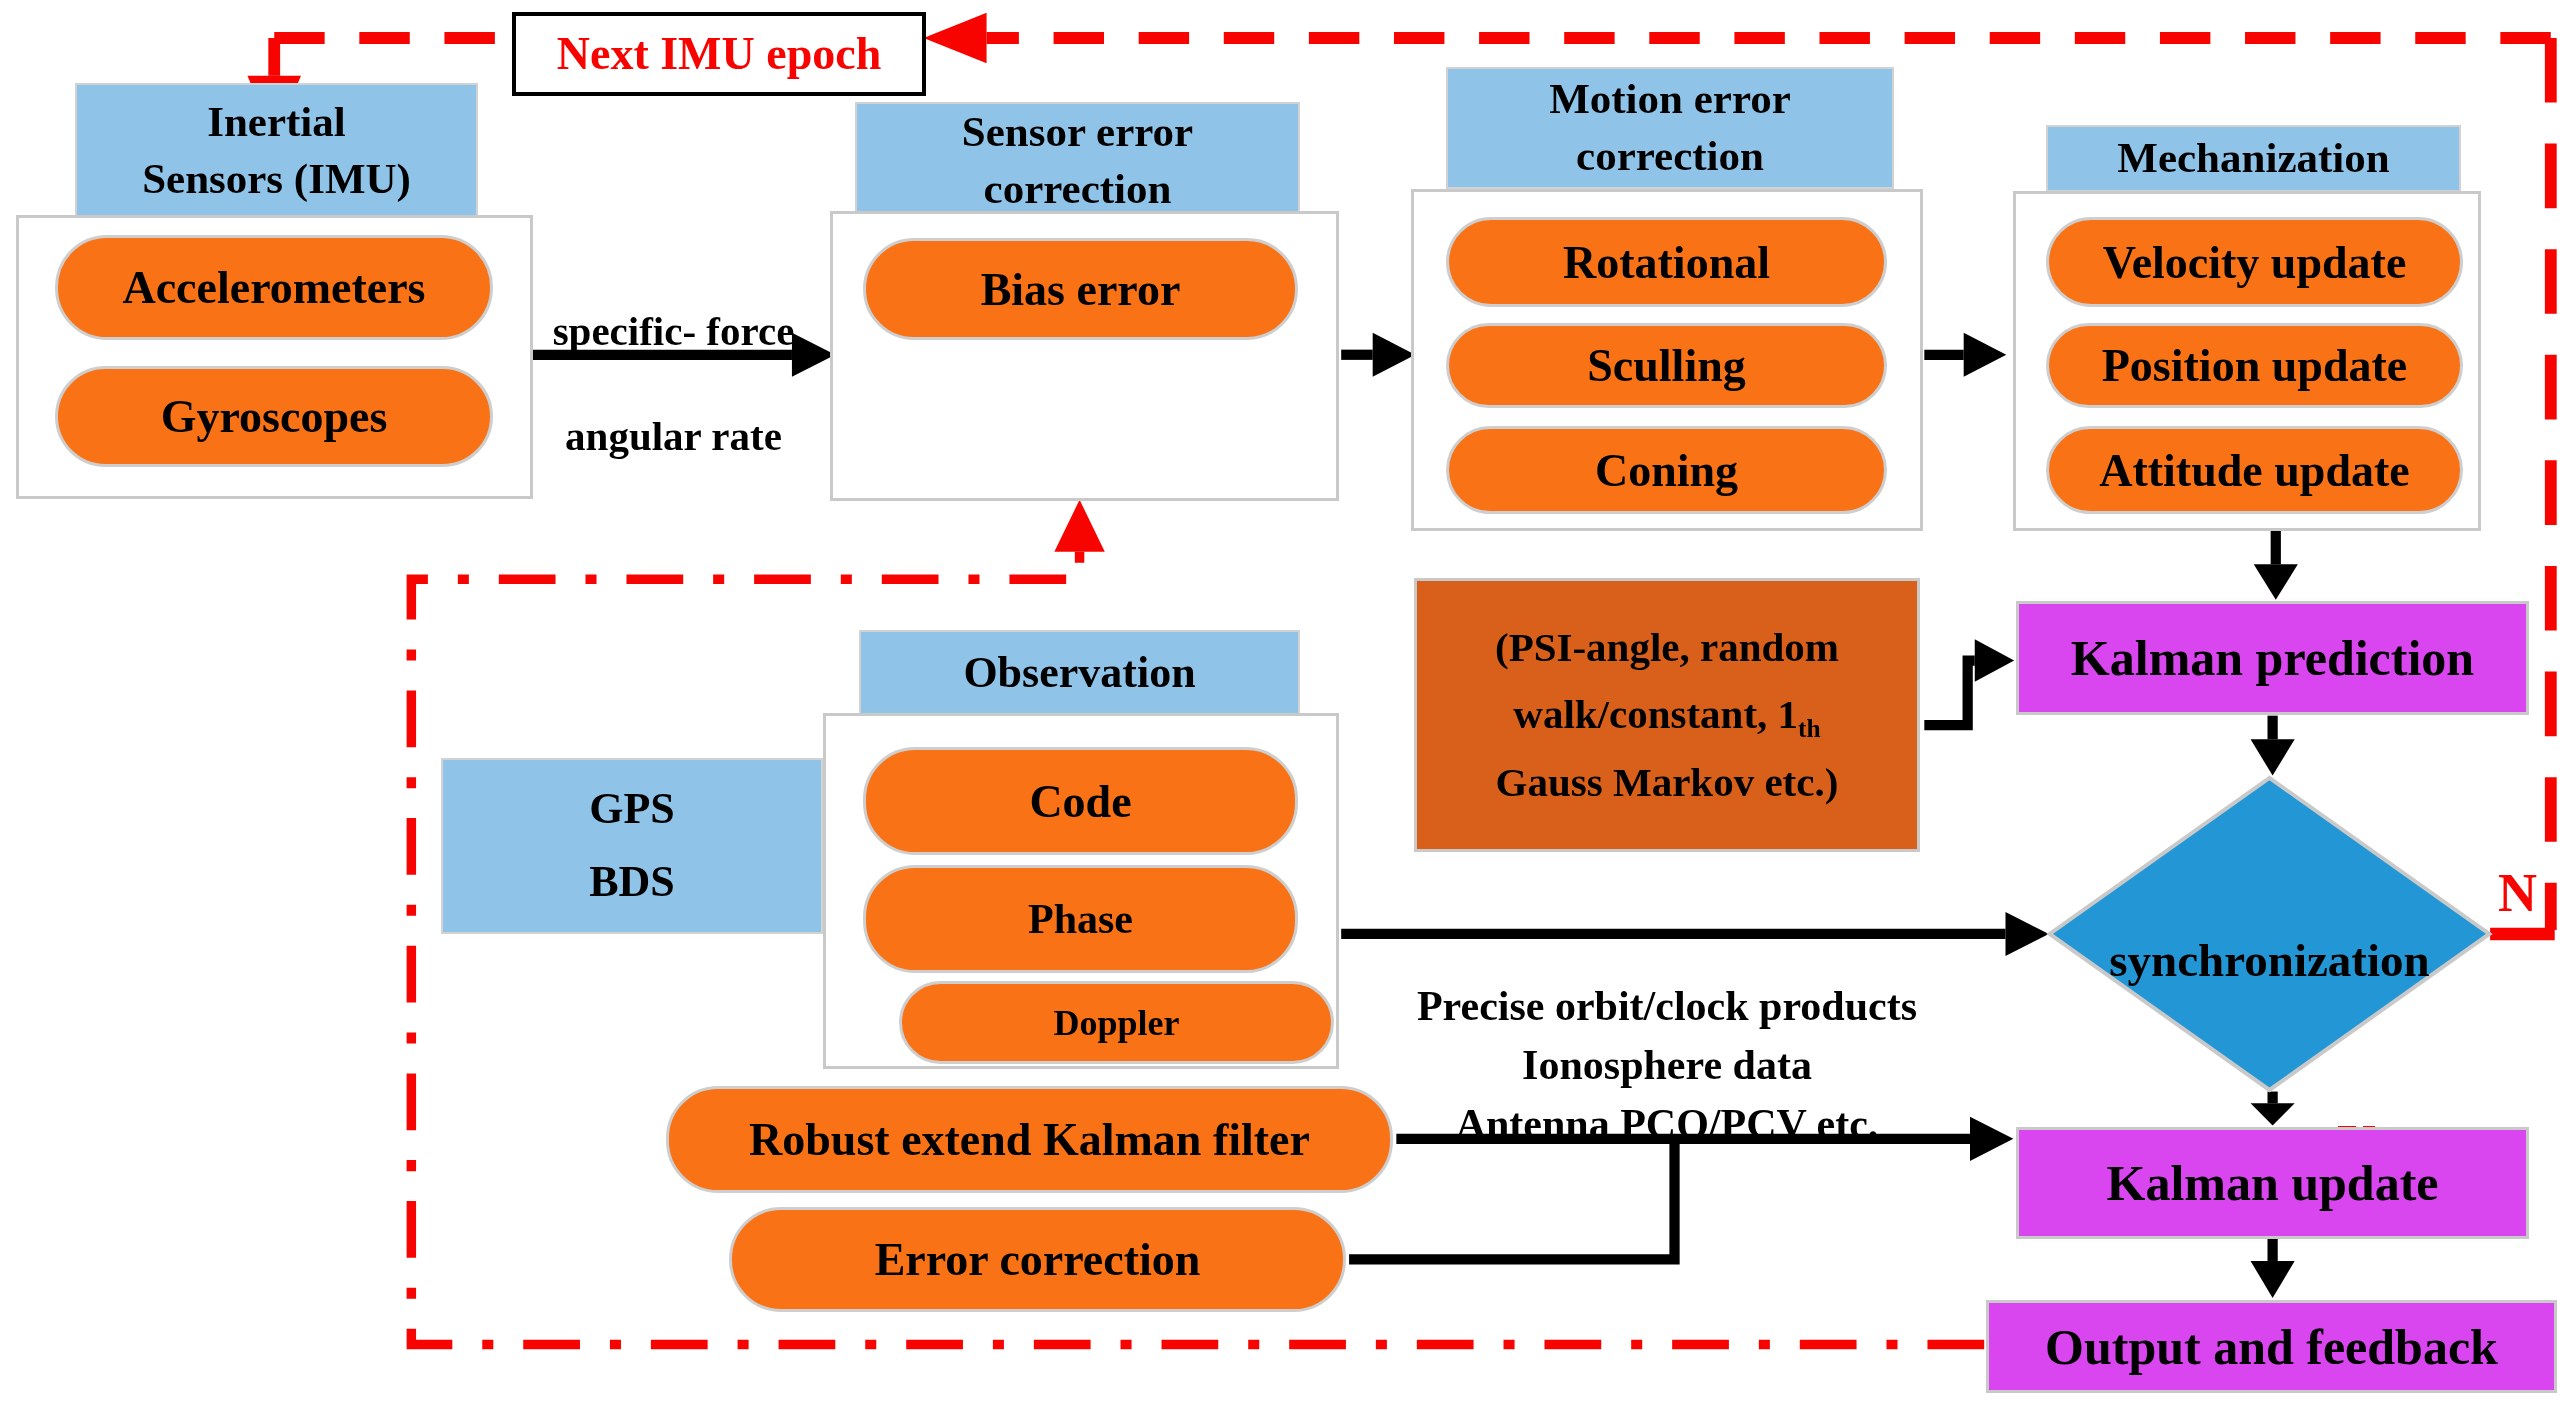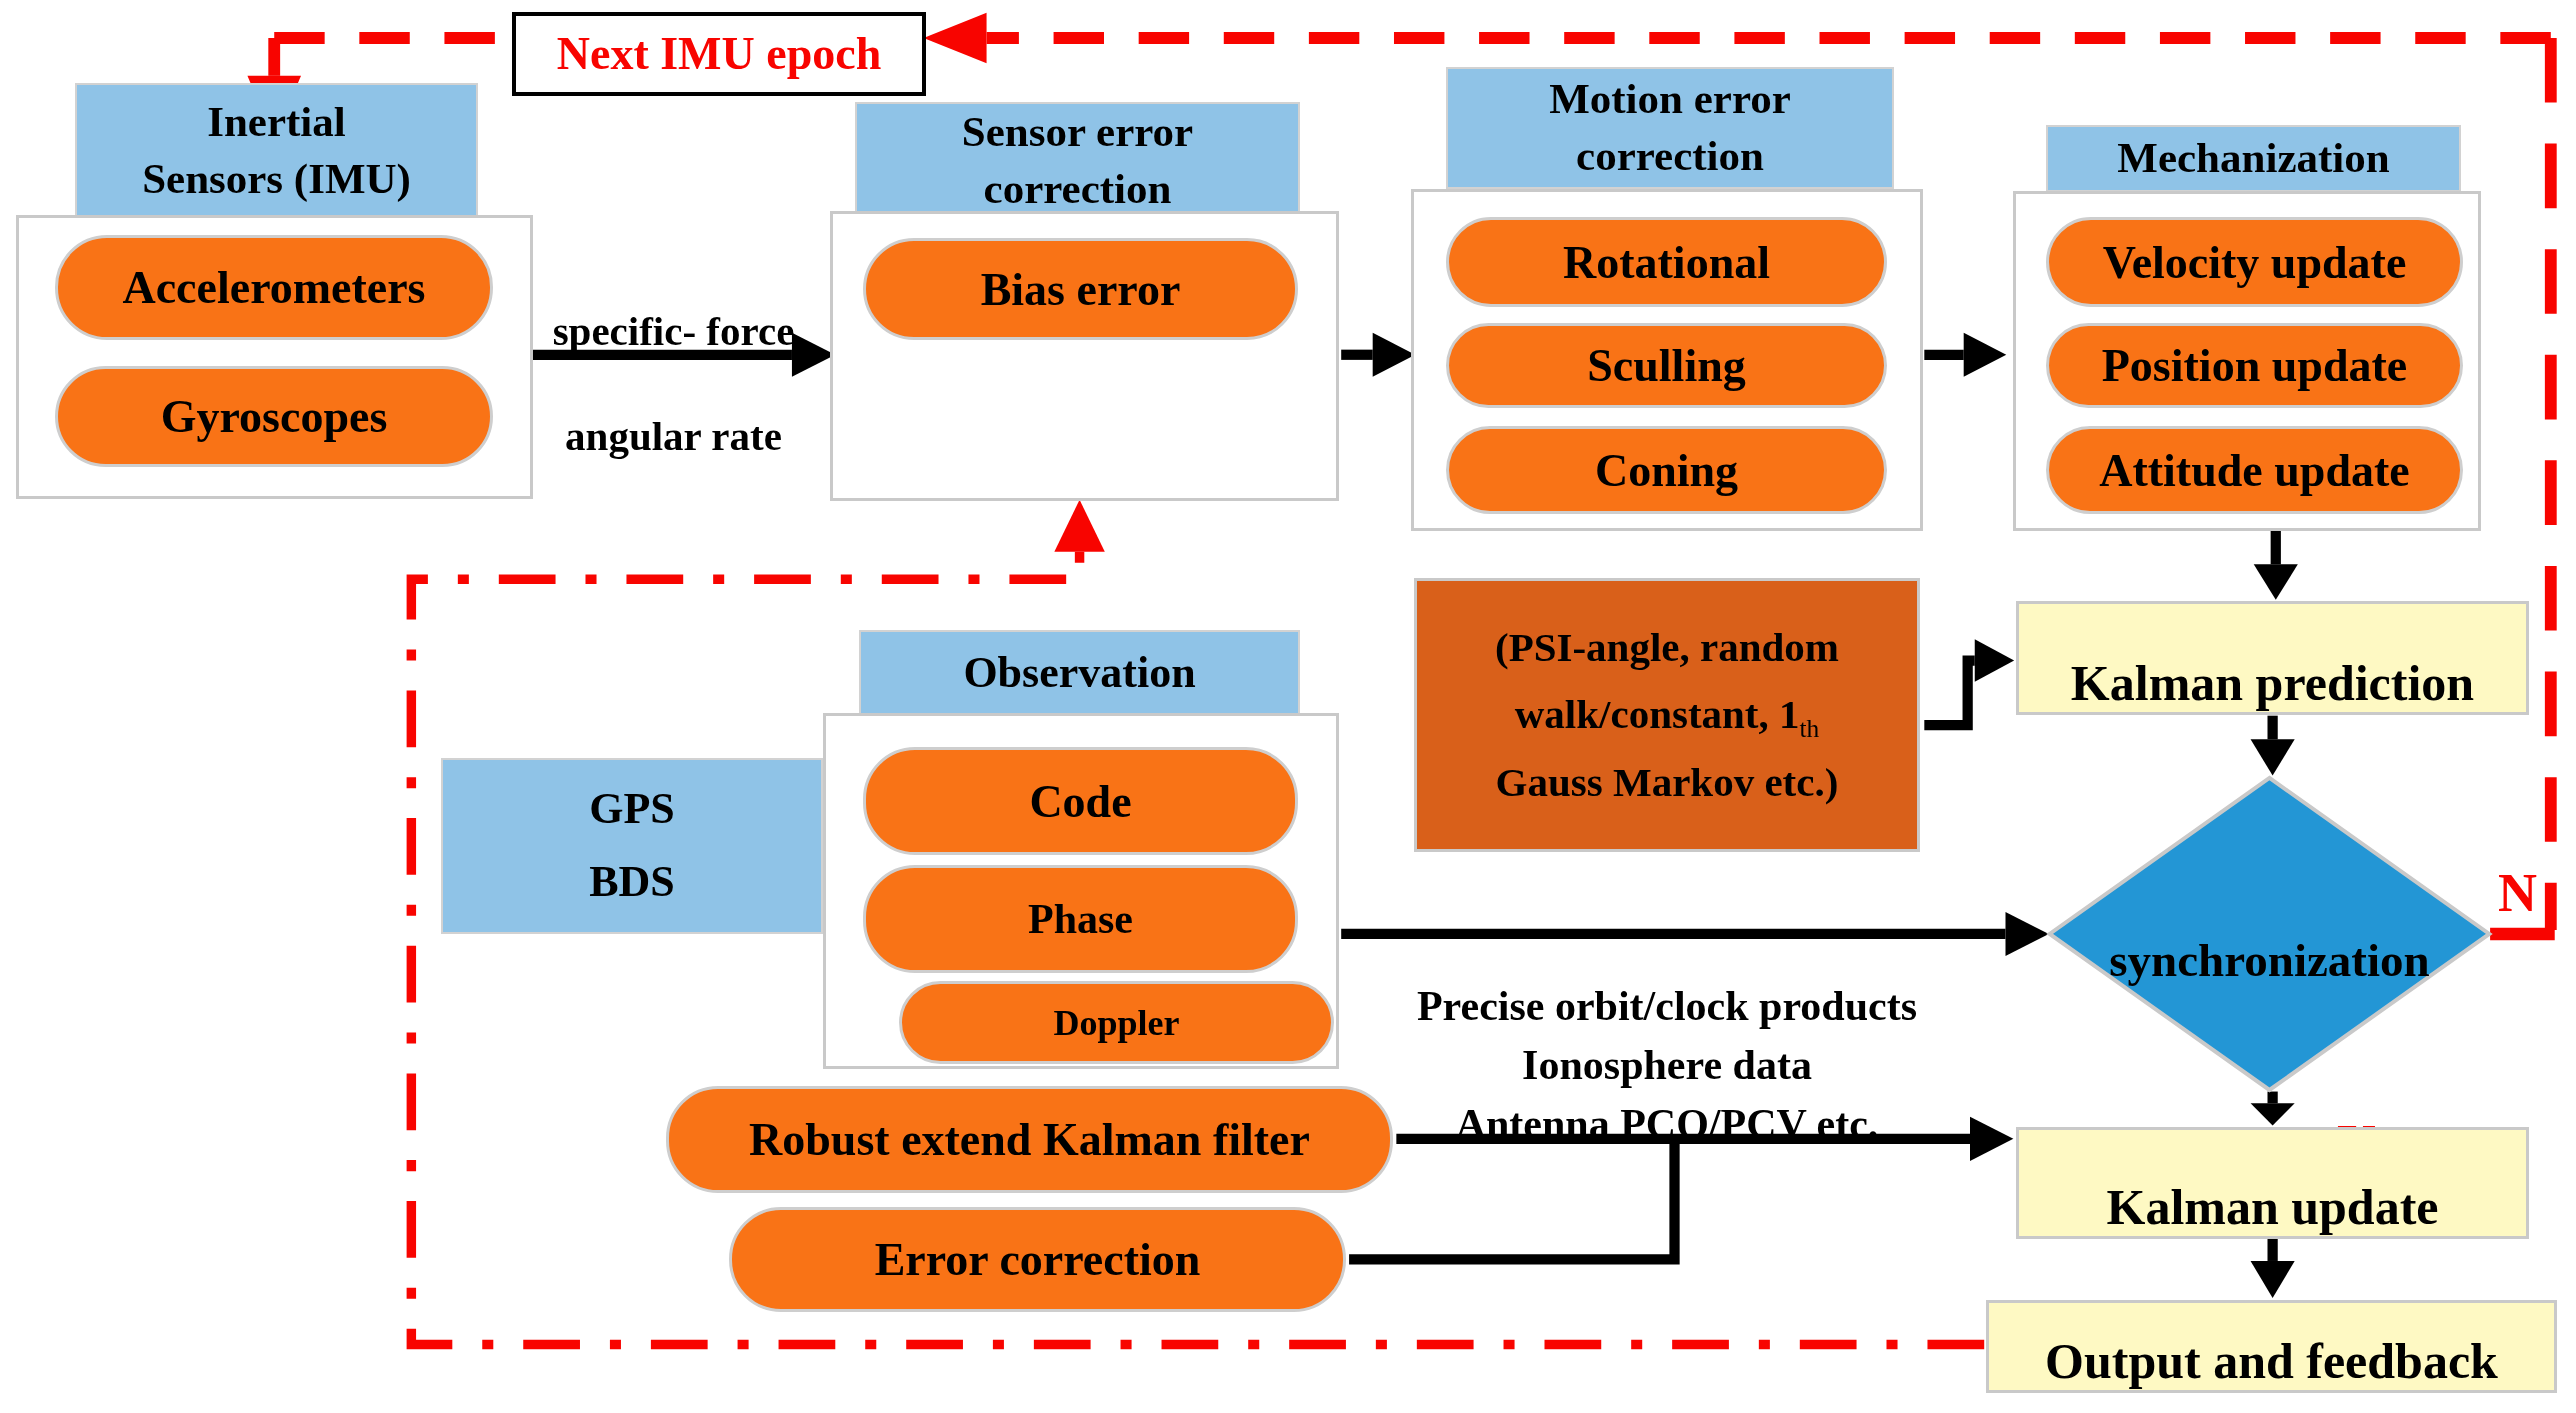--- a/index.html
+++ b/index.html
@@ -11,36 +11,36 @@
     position:absolute;background:#8fc3e7;border:2.4px solid #d2d2d2;
     display:flex;flex-direction:column;align-items:center;justify-content:center;
     text-align:center;line-height:1.32;
   }
   .whitebox{position:absolute;background:#ffffff;border:3.2px solid #c9c9c9;}
   .pill{
     position:absolute;background:#f97316;border:3.9px solid #cecece;border-radius:52px;
     display:flex;align-items:center;justify-content:center;text-align:center;
   }
   .panel{
-    position:absolute;background:#fef9c3;border:3.2px solid #c9c9c9;
-    display:flex;align-items:flex-end;justify-content:center;text-align:center;
+    position:absolute;background:#d946ef;border:3.2px solid #c9c9c9;
+    display:flex;align-items:center;justify-content:center;text-align:center;
   }
   .orangerect{
     position:absolute;background:#d9601a;border:3.9px solid #c9c9c9;
     display:flex;flex-direction:column;align-items:center;justify-content:center;
     text-align:center;line-height:1.62;
   }
   .nextbox{
     position:absolute;background:#ffffff;border:4.7px solid #000;
     display:flex;align-items:center;justify-content:center;color:#f80400;
   }
   .lbl{position:absolute;display:flex;align-items:center;justify-content:center;text-align:left;margin-top:26px;}
   .red{color:#f80400;}
   #wires{position:absolute;left:0;top:0;width:2576px;height:1414px;}
-  sub.small{font-size:0.62em;font-weight:normal;}
+  sub.small{font-size:0.62em;font-weight:bold;}
 </style>
 </head>
 <body>
 
 <div id="canvas">
 
   <svg id="wires" viewBox="0 0 3269 1794">
 
     <g stroke="#000000" stroke-width="13" fill="none">
       <path d="M675 450 H1005"></path>

